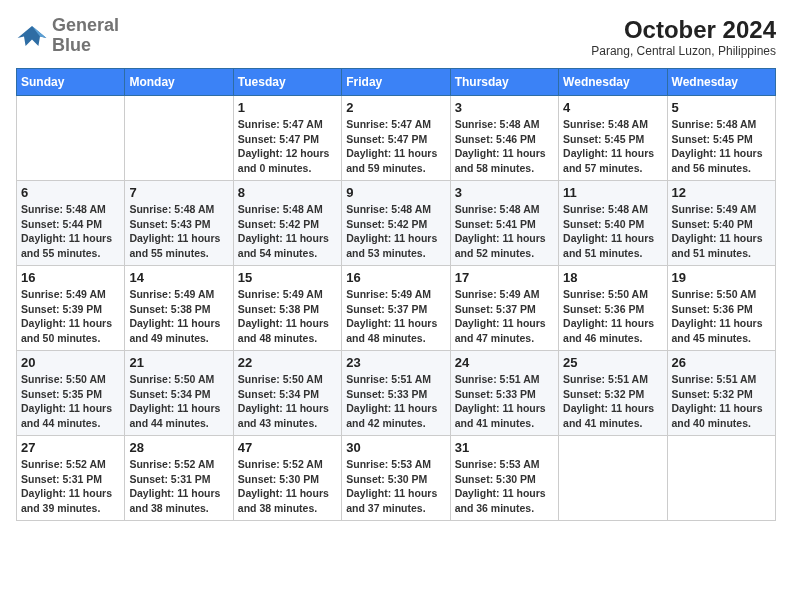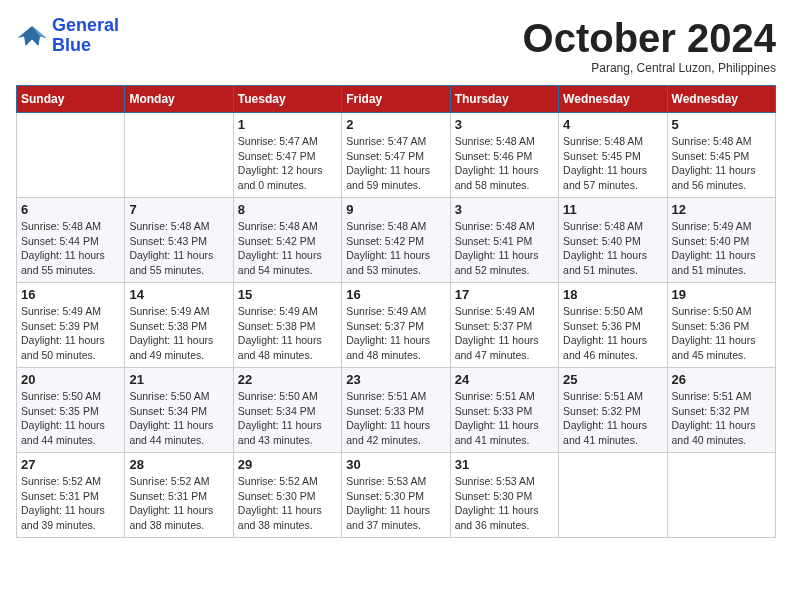--- a/index.html
+++ b/index.html
@@ -18,47 +18,47 @@
     }
     .logo {
       display: flex;
       align-items: center;
     }
     .logo-text {
       display: flex;
       flex-direction: column;
       font-size: 18px;
       font-weight: bold;
-      color: #1d4ed8;
+      color: #737373;
       line-height: 1.1;
     }
     .logo-bird {
       width: 32px;
       height: 28px;
       margin-right: 4px;
     }
     .title-block {
       text-align: right;
     }
     .month-title {
-      font-size: 40px;
+      font-size: 24px;
       font-weight: bold;
       color: #222;
     }
     .location-title {
       font-size: 12px;
       color: #333;
     }
     .calendar {
       width: 100%;
       border-collapse: collapse;
       font-size: 11px;
     }
     .calendar th {
-      background: #b91c1c;
+      background: #3b82f6;
       color: #fff;
       padding: 6px 4px;
       text-align: left;
       font-size: 12px;
       font-weight: bold;
       border: 1px solid #2e6da4;
     }
     .calendar td {
       border: 1px solid #ccc;
       vertical-align: top;
@@ -73,20 +73,21 @@
     .day-number {
       font-size: 13px;
       font-weight: bold;
       color: #222;
       margin-bottom: 2px;
     }
     .day-info {
       color: #333;
       font-size: 10.5px;
       line-height: 1.4;
+      font-weight: bold;
     }
     .empty-cell {
       background: #f9f9f9;
     }
     .week-row td {
       height: 85px;
     }
   </style>
 </head>
 <body>
@@ -294,21 +295,21 @@
 Sunset: 5:31 PM
 Daylight: 11 hours and 39 minutes.</div>
         </td>
         <td>
           <div class="day-number">28</div>
           <div class="day-info" style="white-space: pre-line;">Sunrise: 5:52 AM
 Sunset: 5:31 PM
 Daylight: 11 hours and 38 minutes.</div>
         </td>
         <td>
-          <div class="day-number">29</div>
+          <div class="day-number">47</div>
           <div class="day-info" style="white-space: pre-line;">Sunrise: 5:52 AM
 Sunset: 5:30 PM
 Daylight: 11 hours and 38 minutes.</div>
         </td>
         <td>
           <div class="day-number">30</div>
           <div class="day-info" style="white-space: pre-line;">Sunrise: 5:53 AM
 Sunset: 5:30 PM
 Daylight: 11 hours and 37 minutes.</div>
         </td>

